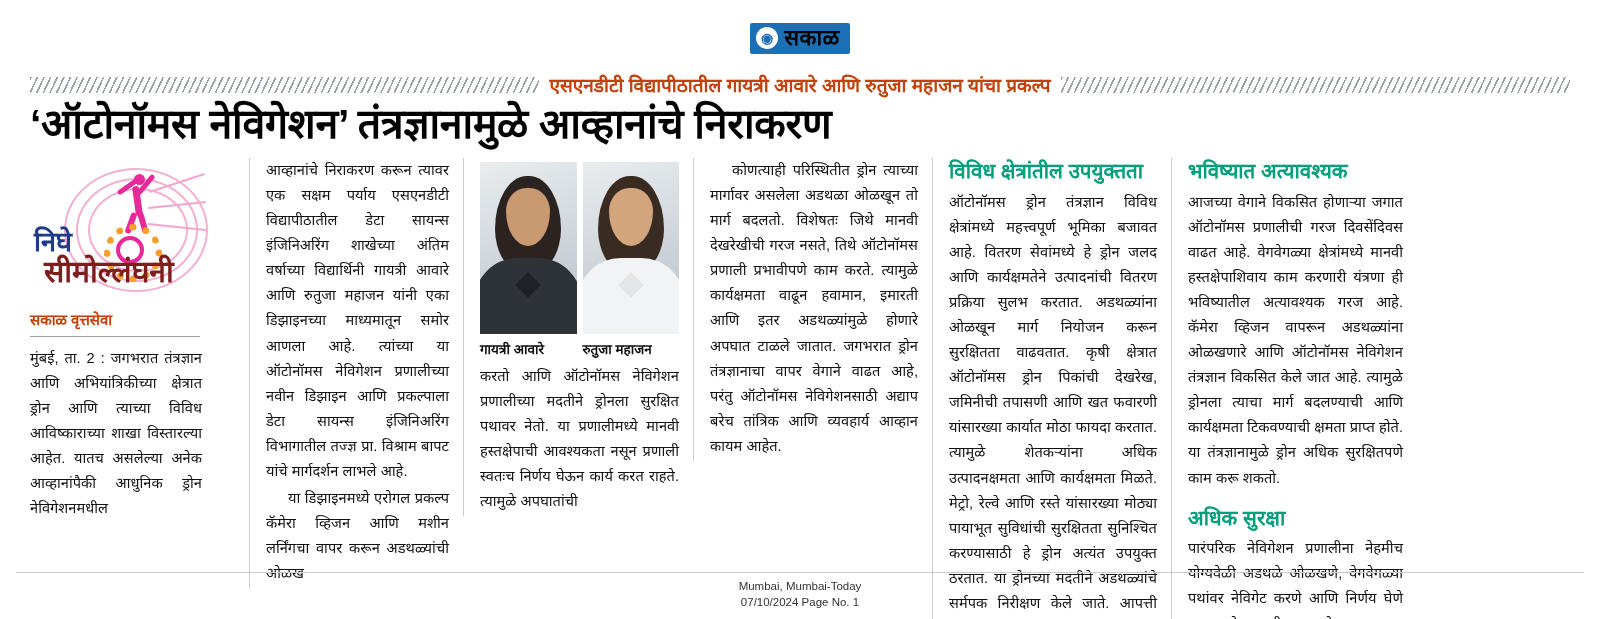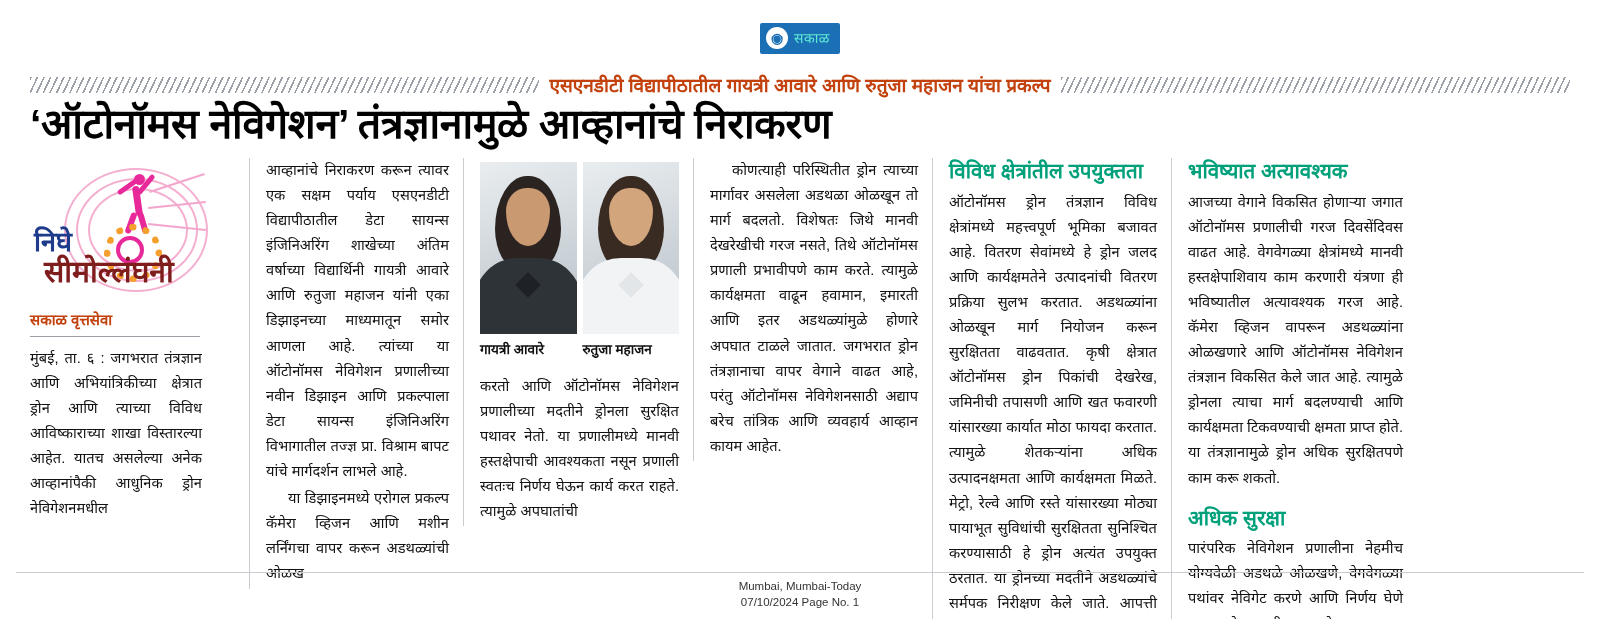--- a/index.html
+++ b/index.html
@@ -44,23 +44,23 @@
     border-radius: 50%;
     background: #ffffff;
     color: #1b6fb5;
     font-size: 14px;
     line-height: 22px;
     text-align: center;
     margin-right: 6px;
     font-weight: bold;
   }
   .logo-text {
-    color: #5eead4;
-    font-size: 14px;
-    font-weight: normal;
+    color: #000000;
+    font-size: 22px;
+    font-weight: bold;
     letter-spacing: 0.5px;
     line-height: 24px;
   }
 
   
   .kicker-row {
     display: flex;
     align-items: center;
     gap: 10px;
     margin-top: 12px;
@@ -300,21 +300,21 @@
     margin-top: 6px;
   }
   .caption {
     width: 104px;
     text-align: left;
     font-size: 13.5px;
     font-weight: bold;
     color: #111;
   }
   .photo-after {
-    margin-top: 16px;
+    margin-top: 6px;
   }
 
   
   .sec-head {
     font-size: 20.5px;
     font-weight: bold;
     color: #00a07a;
     margin: 0 0 6px 0;
     line-height: 1.25;
   }
@@ -375,21 +375,21 @@
           <div class="fig-leg1"></div>
           <div class="fig-leg2"></div>
         </div>
         <div class="gear"></div>
         <div class="gear-inner"></div>
         <div class="brand-word1">निघे</div>
         <div class="brand-word2">सीमोल्लंघनी</div>
       </div>
       <div class="byline">सकाळ वृत्तसेवा</div>
       <div class="ptext brand-body">
-        <p>मुंबई, ता. ६ : जगभरात तंत्रज्ञान आणि अभियांत्रिकीच्या क्षेत्रात ड्रोन आणि त्याच्या विविध आविष्काराच्या शाखा विस्तारल्या आहेत. यातच असलेल्या अनेक आव्हानांपैकी आधुनिक ड्रोन नेविगेशनमधील</p>
+        <p>मुंबई, ता. 2 : जगभरात तंत्रज्ञान आणि अभियांत्रिकीच्या क्षेत्रात ड्रोन आणि त्याच्या विविध आविष्काराच्या शाखा विस्तारल्या आहेत. यातच असलेल्या अनेक आव्हानांपैकी आधुनिक ड्रोन नेविगेशनमधील</p>
       </div>
     </div>
 
     <div class="col col-a rule-left">
       <div class="ptext">
         <p>आव्हानांचे निराकरण करून त्यावर एक सक्षम पर्याय एसएनडीटी विद्यापीठातील डेटा सायन्स इंजिनिअरिंग शाखेच्या अंतिम वर्षाच्या विद्यार्थिनी गायत्री आवारे आणि रुतुजा महाजन यांनी एका डिझाइनच्या माध्यमातून समोर आणला आहे. त्यांच्या या ऑटोनॉमस नेविगेशन प्रणालीच्या नवीन डिझाइन आणि प्रकल्पाला डेटा सायन्स इंजिनिअरिंग विभागातील तज्ज्ञ प्रा. विश्राम बापट यांचे मार्गदर्शन लाभले आहे.</p>
         <p class="indent">या डिझाइनमध्ये एरोगल प्रकल्प कॅमेरा व्हिजन आणि मशीन लर्निंगचा वापर करून अडथळ्यांची ओळख</p>
       </div>
     </div>
 

